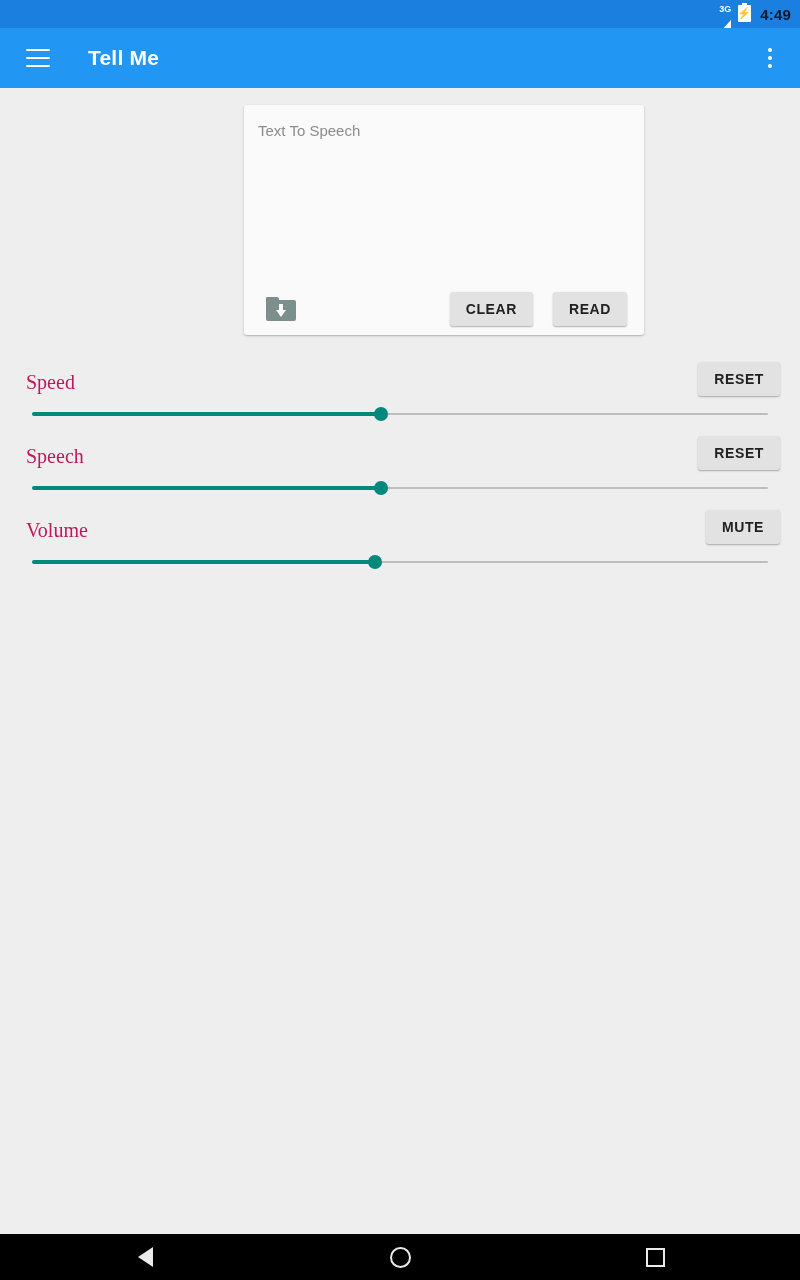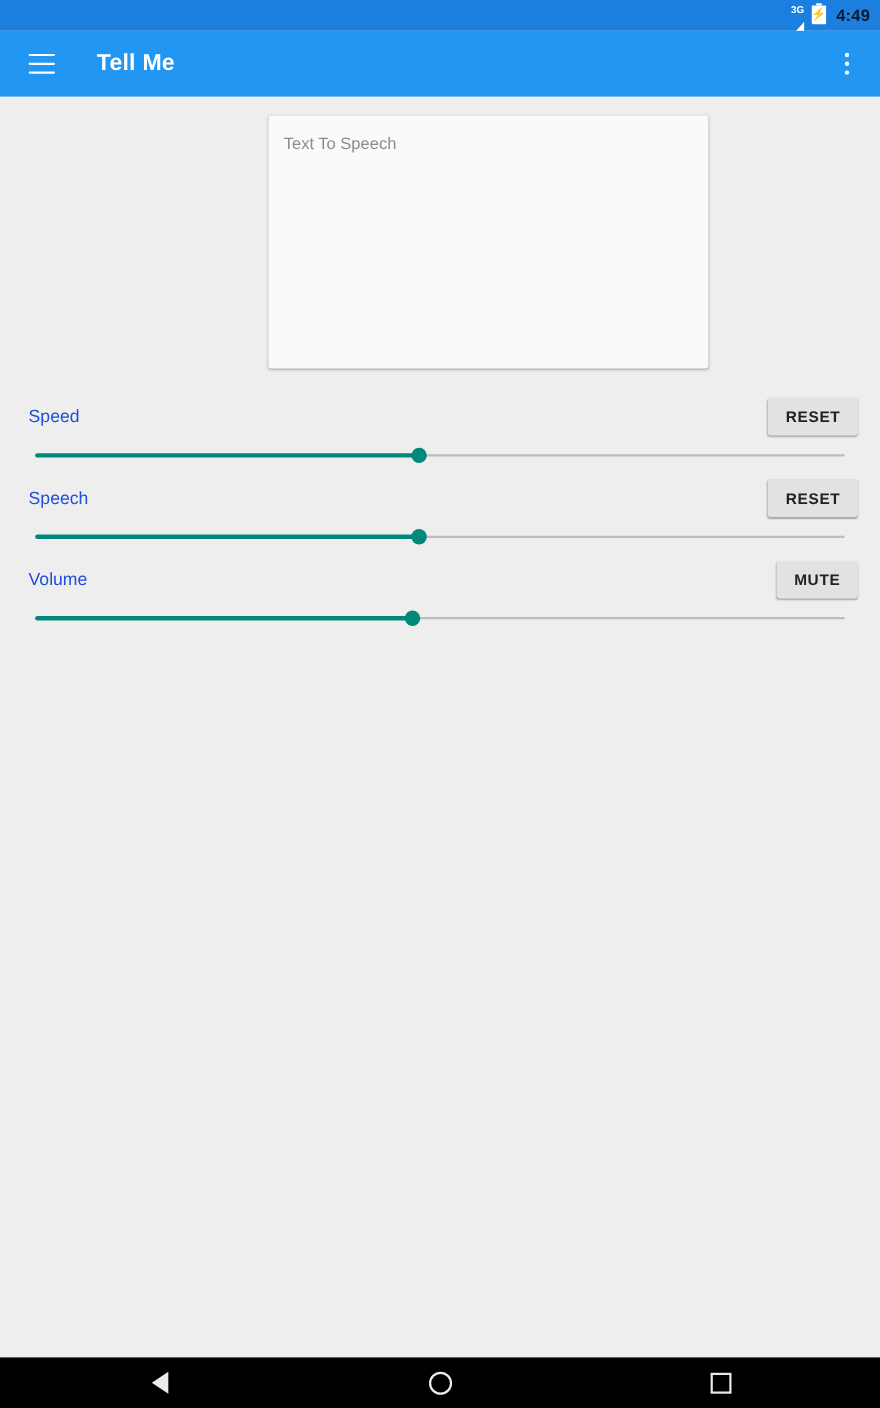--- a/index.html
+++ b/index.html
@@ -246,22 +246,23 @@
   .slider-row {
     position: absolute;
     left: 0;
     width: 800px;
     height: 74px;
   }
   .slider-row .label {
     position: absolute;
     left: 26px;
     top: 17px;
-    font-size: 16px;
-    color: #1d4ed8;
+    font-size: 20px;
+    color: #be185d;
+    font-family: Liberation Serif, serif;
   }
   .slider-row .side-btn {
     position: absolute;
     right: 20px;
     top: 8px;
   }
   .track-wrap {
     position: absolute;
     left: 32px;
     top: 52px;
@@ -363,20 +364,30 @@
     <i></i>
     <i></i>
     <i></i>
   </div>
 </div>
 
 <div class="content">
 
   <div class="card">
     <textarea class="tts-input" placeholder="Text To Speech" style=""></textarea>
+    <div class="card-actions">
+      <div class="folder-icon">
+        <span class="tab"></span>
+        <span class="body"></span>
+        <span class="arrow-stem"></span>
+        <span class="arrow-head"></span>
+      </div>
+      <button class="btn btn-clear">CLEAR</button>
+      <button class="btn btn-read">READ</button>
+    </div>
   </div>
 
   <div class="slider-row" style="top:266px">
     <div class="label">Speed</div>
     <button class="btn side-btn">RESET</button>
     <div class="track-wrap">
       <div class="track-bg"></div>
       <div class="track-fill" style="width: 47.4%;"></div>
       <div class="thumb" style="left: 47.4%;"></div>
     </div>

